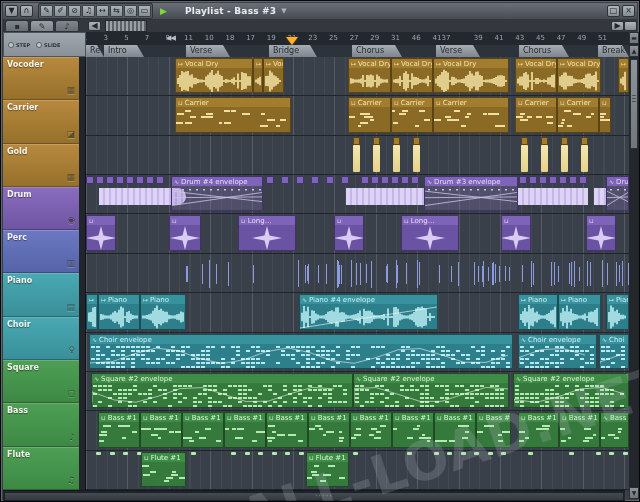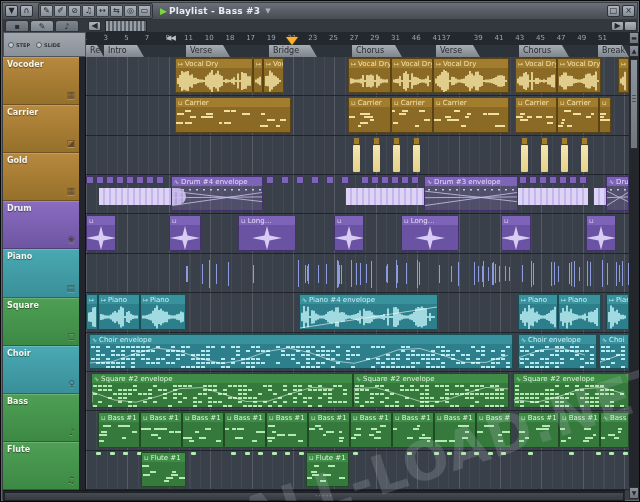--- a/index.html
+++ b/index.html
@@ -7,21 +7,21 @@
        border:1px solid #07080a;box-shadow:inset 0 0 0 1px #60666e;overflow:hidden;box-sizing:border-box;}
   
   .titlebar{position:absolute;left:2px;top:2px;right:2px;height:16px;display:flex;align-items:center;gap:2px;
     background:linear-gradient(#6b7078,#474c54);padding:0 2px;box-sizing:border-box;}
   .tbtn{height:12px;min-width:13px;display:flex;align-items:center;justify-content:center;
     background:linear-gradient(#aeb4bb,#878d95);border:1px solid #2e3237;border-radius:2px;
     color:#23272c;font-size:8px;line-height:1;box-sizing:border-box;}
   .toolgrp{display:flex;gap:1px;background:#565b62;padding:1px;border:1px solid #2e3237;border-radius:2px;margin-left:3px;}
   .toolgrp .tbtn{border:1px solid #3a3f45;border-radius:1px;}
   .playind{color:#7ddb3a;font-size:9px;margin-left:5px;}
-  .wtitle{color:#e9edf2;font-size:9px;font-weight:bold;margin-left:0;letter-spacing:.2px;}
+  .wtitle{color:#e9edf2;font-size:9px;font-weight:bold;margin-left:16px;letter-spacing:.2px;}
   .warrow{color:#aab0b8;font-size:7px;margin-left:3px;}
   .tspacer{flex:1;}
   
   .row2{position:absolute;left:2px;top:18px;right:2px;height:14px;background:#34383e;display:flex;align-items:center;box-sizing:border-box;}
   .tab2{height:12px;min-width:24px;display:flex;align-items:center;justify-content:center;font-size:8px;color:#2a2e33;
     background:linear-gradient(#9aa0a8,#7d838b);border:1px solid #2d3136;border-radius:3px 3px 0 0;margin-right:1px;box-sizing:border-box;}
   .tab2.dim{background:linear-gradient(#80868e,#676d75);}
   .zoomslider{width:40px;height:10px;margin-left:4px;border:1px solid #24272c;background:repeating-linear-gradient(90deg,#9aa0a8 0 2px,#5c6168 2px 4px);}
   
   .modebox{position:absolute;left:2px;top:31px;width:83px;height:25px;background:linear-gradient(#a0a6ad,#8b9198);
@@ -178,31 +178,35 @@
      <span class="ticon">◪<span class="led"></span></span>
    </div>
       <div class="tcell" style="background:linear-gradient(#b8893f,#96702a)">
      <span class="tname">Gold</span>
      <span class="ticon">▦<span class="led"></span></span>
    </div>
       <div class="tcell" style="background:linear-gradient(#8a6cc0,#6e55a2)">
      <span class="tname">Drum</span>
      <span class="ticon">◉<span class="led"></span></span>
    </div>
+      <div class="tcell" style="background:linear-gradient(#6c79c2,#5563a8)">
+     <span class="tname">Perc</span>
+     <span class="ticon">▥<span class="led"></span></span>
+   </div>
       <div class="tcell" style="background:linear-gradient(#49a9b2,#398f9a)">
      <span class="tname">Piano</span>
      <span class="ticon">▤<span class="led"></span></span>
    </div>
+      <div class="tcell" style="background:linear-gradient(#49a9b2,#398f9a)">
+     <span class="tname">Choir</span>
+     <span class="ticon">♀<span class="led"></span></span>
+   </div>
       <div class="tcell" style="background:linear-gradient(#4f9f55,#3c8944)">
      <span class="tname">Square</span>
      <span class="ticon">◻<span class="led"></span></span>
-   </div>
-      <div class="tcell" style="background:linear-gradient(#49a9b2,#398f9a)">
-     <span class="tname">Choir</span>
-     <span class="ticon">♀<span class="led"></span></span>
    </div>
       <div class="tcell" style="background:linear-gradient(#4f9f55,#3c8944)">
      <span class="tname">Bass</span>
      <span class="ticon">♪<span class="led"></span></span>
    </div>
       <div class="tcell" style="background:linear-gradient(#4f9f55,#3c8944)">
      <span class="tname">Flute</span>
      <span class="ticon">♫<span class="led"></span></span>
    </div>
     </div>

